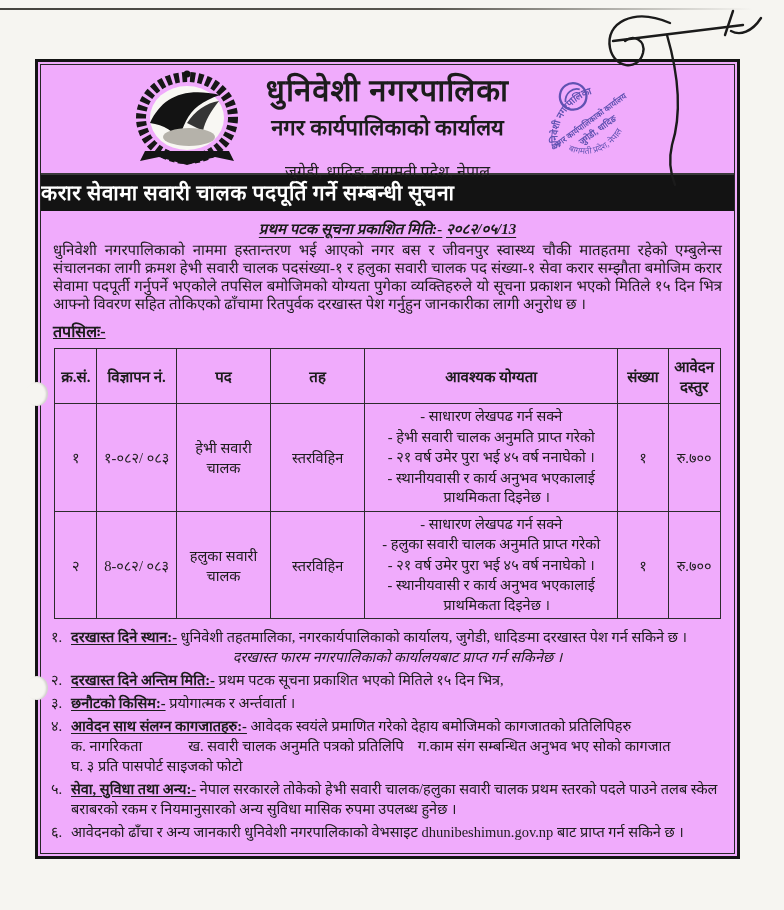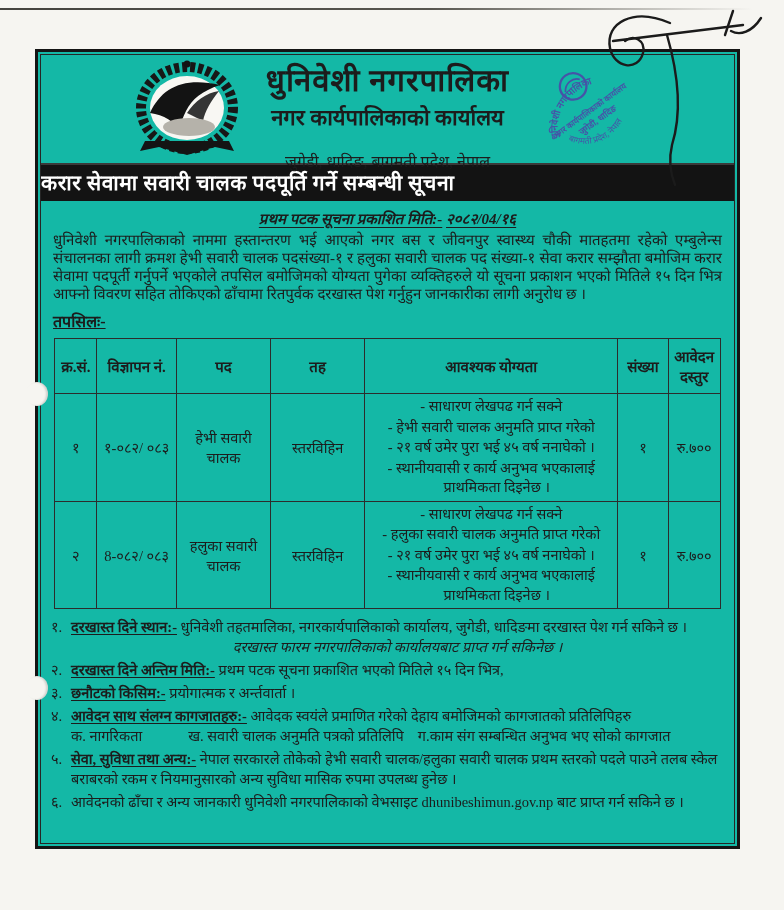--- a/index.html
+++ b/index.html
@@ -3,22 +3,22 @@
 <meta charset="utf-8">
 <style>
   html,body{margin:0;padding:0;}
   body{
     width:784px;height:910px;position:relative;overflow:hidden;
     background:#f6f5f1;color:#1c1c1c;
     font-family:"Liberation Serif","DejaVu Serif",serif;
   }
   .scan-top-line{position:absolute;top:8px;left:0;width:100%;height:2px;
     background:linear-gradient(90deg,#45443f,#58564f 55%,rgba(90,90,85,0) 96%);}
-  .frame{position:absolute;left:35px;top:49px;width:705px;height:800px;
-    border:3px solid #141414;box-sizing:border-box;background:#14b8a6;}
+  .frame{position:absolute;left:35px;top:59px;width:705px;height:800px;
+    border:3px solid #141414;box-sizing:border-box;background:#f0abfc;}
   .frame-inner{position:absolute;inset:2px;border:1px solid #262626;overflow:hidden;}
 
   
   .doc-header{position:relative;height:110px;}
   .logo{position:absolute;left:94px;top:5px;}
   .head-text{position:absolute;left:0;right:0;top:3px;text-align:center;}
   .head-line1{font-size:31px;font-weight:bold;letter-spacing:1px;}
   .head-line2{font-size:22px;font-weight:bold;margin-top:1px;}
   .head-line3{font-size:16px;margin-top:19px;}
   .stamp{position:absolute;right:82px;top:0;opacity:.88;color:#4d46a8;}
@@ -110,21 +110,21 @@
       </g>
     </svg>
   </div>
 
   <div class="banner">करार सेवामा सवारी चालक पदपूर्ति गर्ने सम्बन्धी सूचना</div>
 
   <div class="content">
 
     <div class="date-line">
       <span class="u">प्रथम पटक सूचना प्रकाशित मिति:-</span>
-      <span class="u">२०८२/04/१६</span>
+      <span class="u">२०८२/०५/13</span>
     </div>
 
     <div class="intro">धुनिवेशी नगरपालिकाको नाममा हस्तान्तरण भई आएको नगर बस र जीवनपुर स्वास्थ्य चौकी मातहतमा रहेको एम्बुलेन्स संचालनका लागी क्रमश हेभी सवारी चालक पदसंख्या-१ र हलुका सवारी चालक पद संख्या-१ सेवा करार सम्झौता बमोजिम करार सेवामा पदपूर्ती गर्नुपर्ने भएकोले तपसिल बमोजिमको योग्यता पुगेका व्यक्तिहरुले यो सूचना प्रकाशन भएको मितिले १५ दिन भित्र आफ्नो विवरण सहित तोकिएको ढाँचामा रितपुर्वक दरखास्त पेश गर्नुहुन जानकारीका लागी अनुरोध छ ।</div>
 
     <div class="tapasil">तपसिलः-</div>
 
     <table class="vacancy">
       <colgroup>
         <col style="width:6.3%">
             <col style="width:12%">
@@ -209,20 +209,21 @@
       <div class="note">
         <span class="note-num">४.</span>
         <div class="note-body">
           <div>
             <span class="note-label">आवेदन साथ संलग्न कागजातहरु:-</span>
             <span>आवेदक स्वयंले प्रमाणित गरेको देहाय बमोजिमको कागजातको प्रतिलिपिहरु</span>
           </div>
           <div class="docs-line">
             <span class="gap1">क. नागरिकता</span><span class="gap2">ख. सवारी चालक अनुमति पत्रको प्रतिलिपि</span><span>ग.काम संग सम्बन्धित अनुभव भए सोको कागजात</span>
           </div>
+          <div>घ. ३ प्रति पासपोर्ट साइजको फोटो</div>
         </div>
       </div>
 
       <div class="note">
         <span class="note-num">५.</span>
         <div class="note-body">
           <span class="note-label">सेवा, सुविधा तथा अन्य:-</span>
           <span>नेपाल सरकारले तोकेको हेभी सवारी चालक/हलुका सवारी चालक प्रथम स्तरको पदले पाउने तलब स्केल बराबरको रकम र नियमानुसारको अन्य सुविधा मासिक रुपमा उपलब्ध हुनेछ ।</span>
         </div>
       </div>

